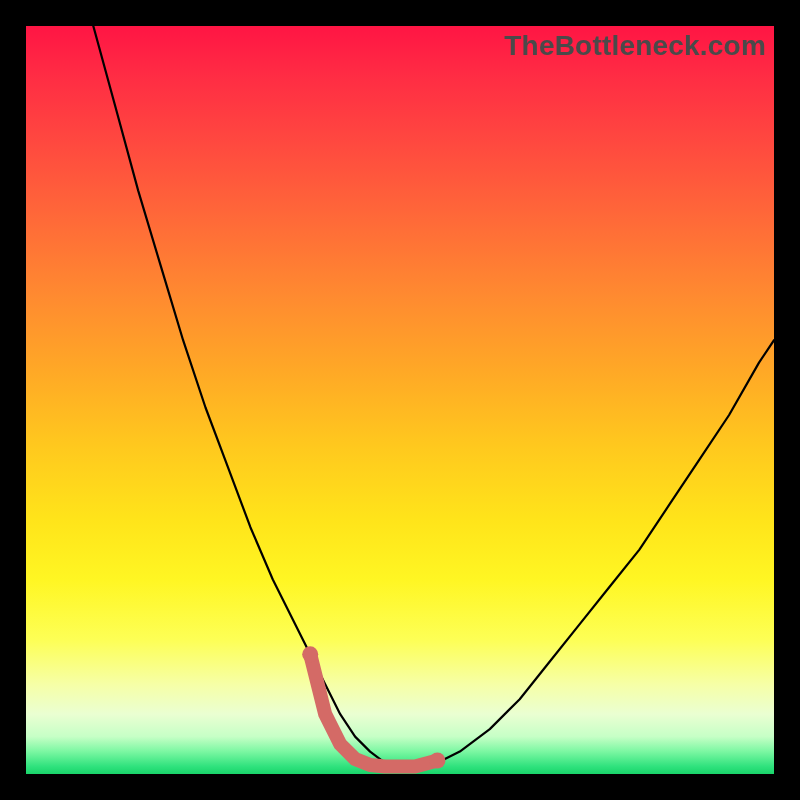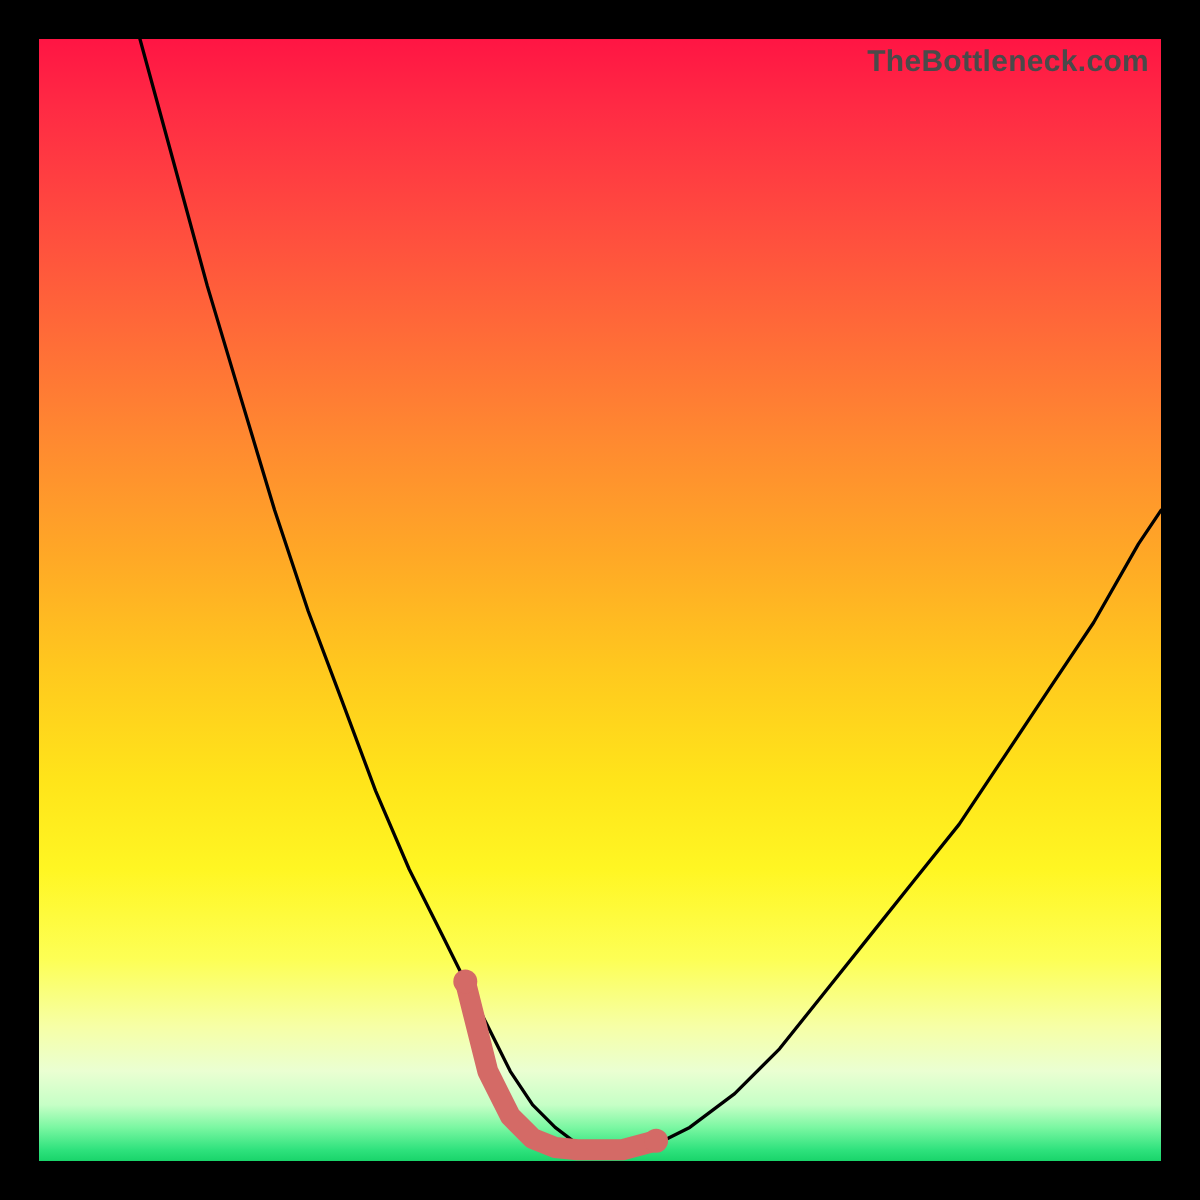--- a/index.html
+++ b/index.html
@@ -40,21 +40,21 @@
       #7bf7a2 97%,
       #2fe27d 99%,
       #19d46a 100%
     );
   }
   .watermark {
     position: absolute;
     top: 4px;
     right: 8px;
     color: #4a4a4a;
-    font-size: 20px;
+    font-size: 28px;
     font-weight: 600;
     letter-spacing: 0.2px;
     user-select: none;
   }
   svg.curve {
     position: absolute;
     left: 0; top: 0;
     width: 748px; height: 748px;
   }
   .series-line {

